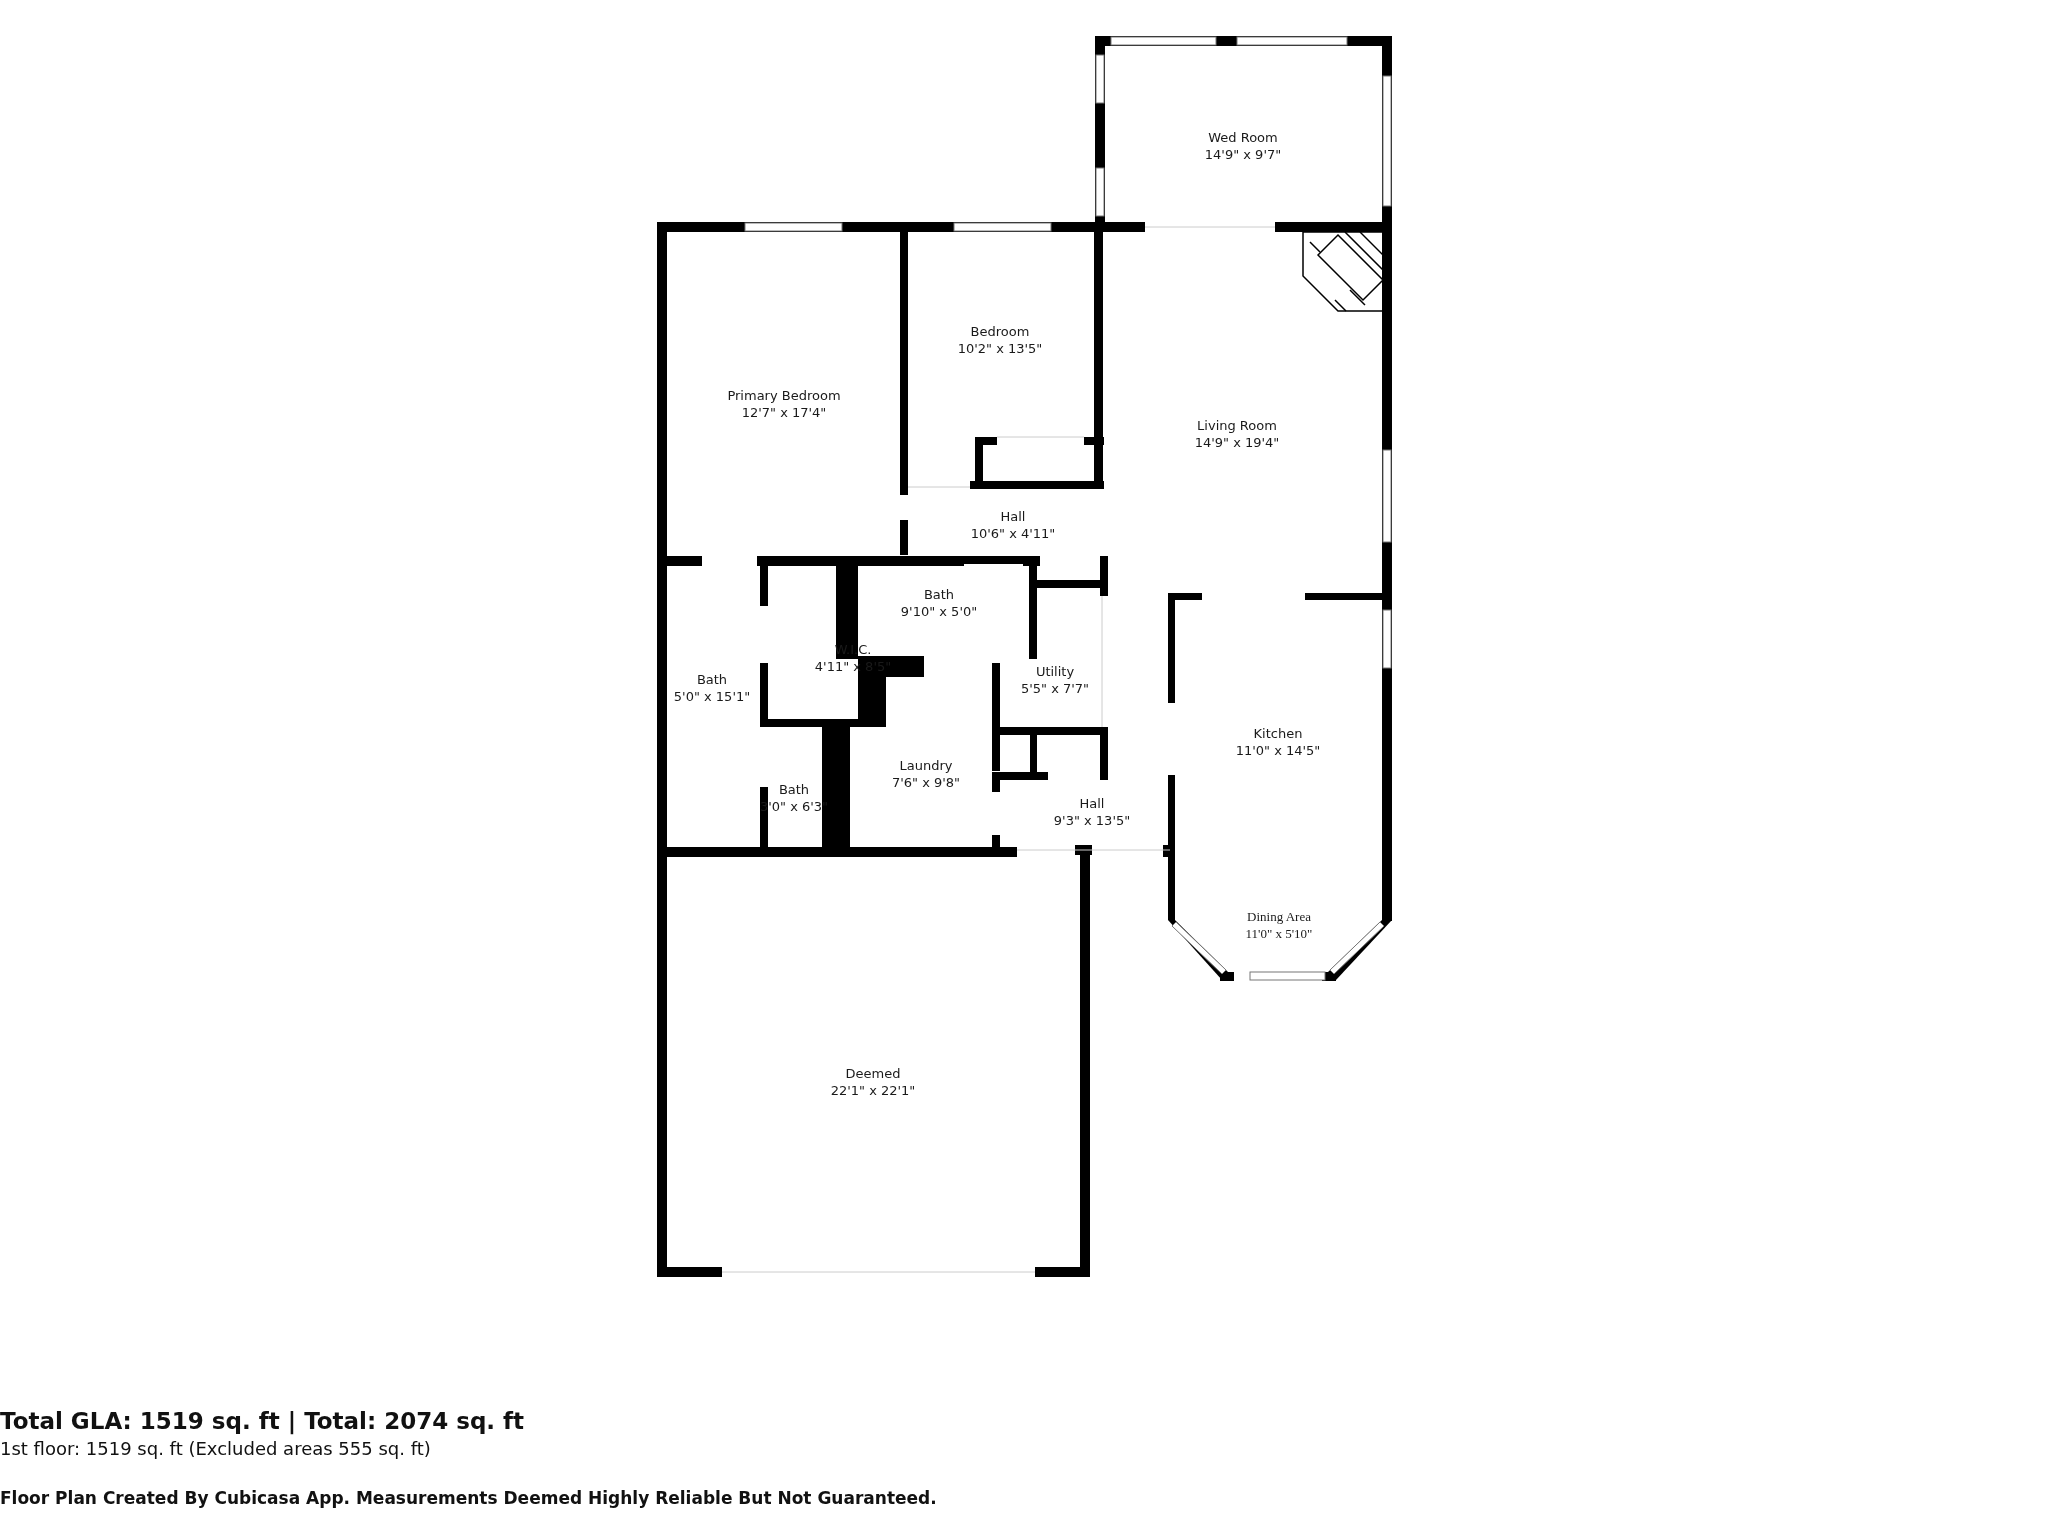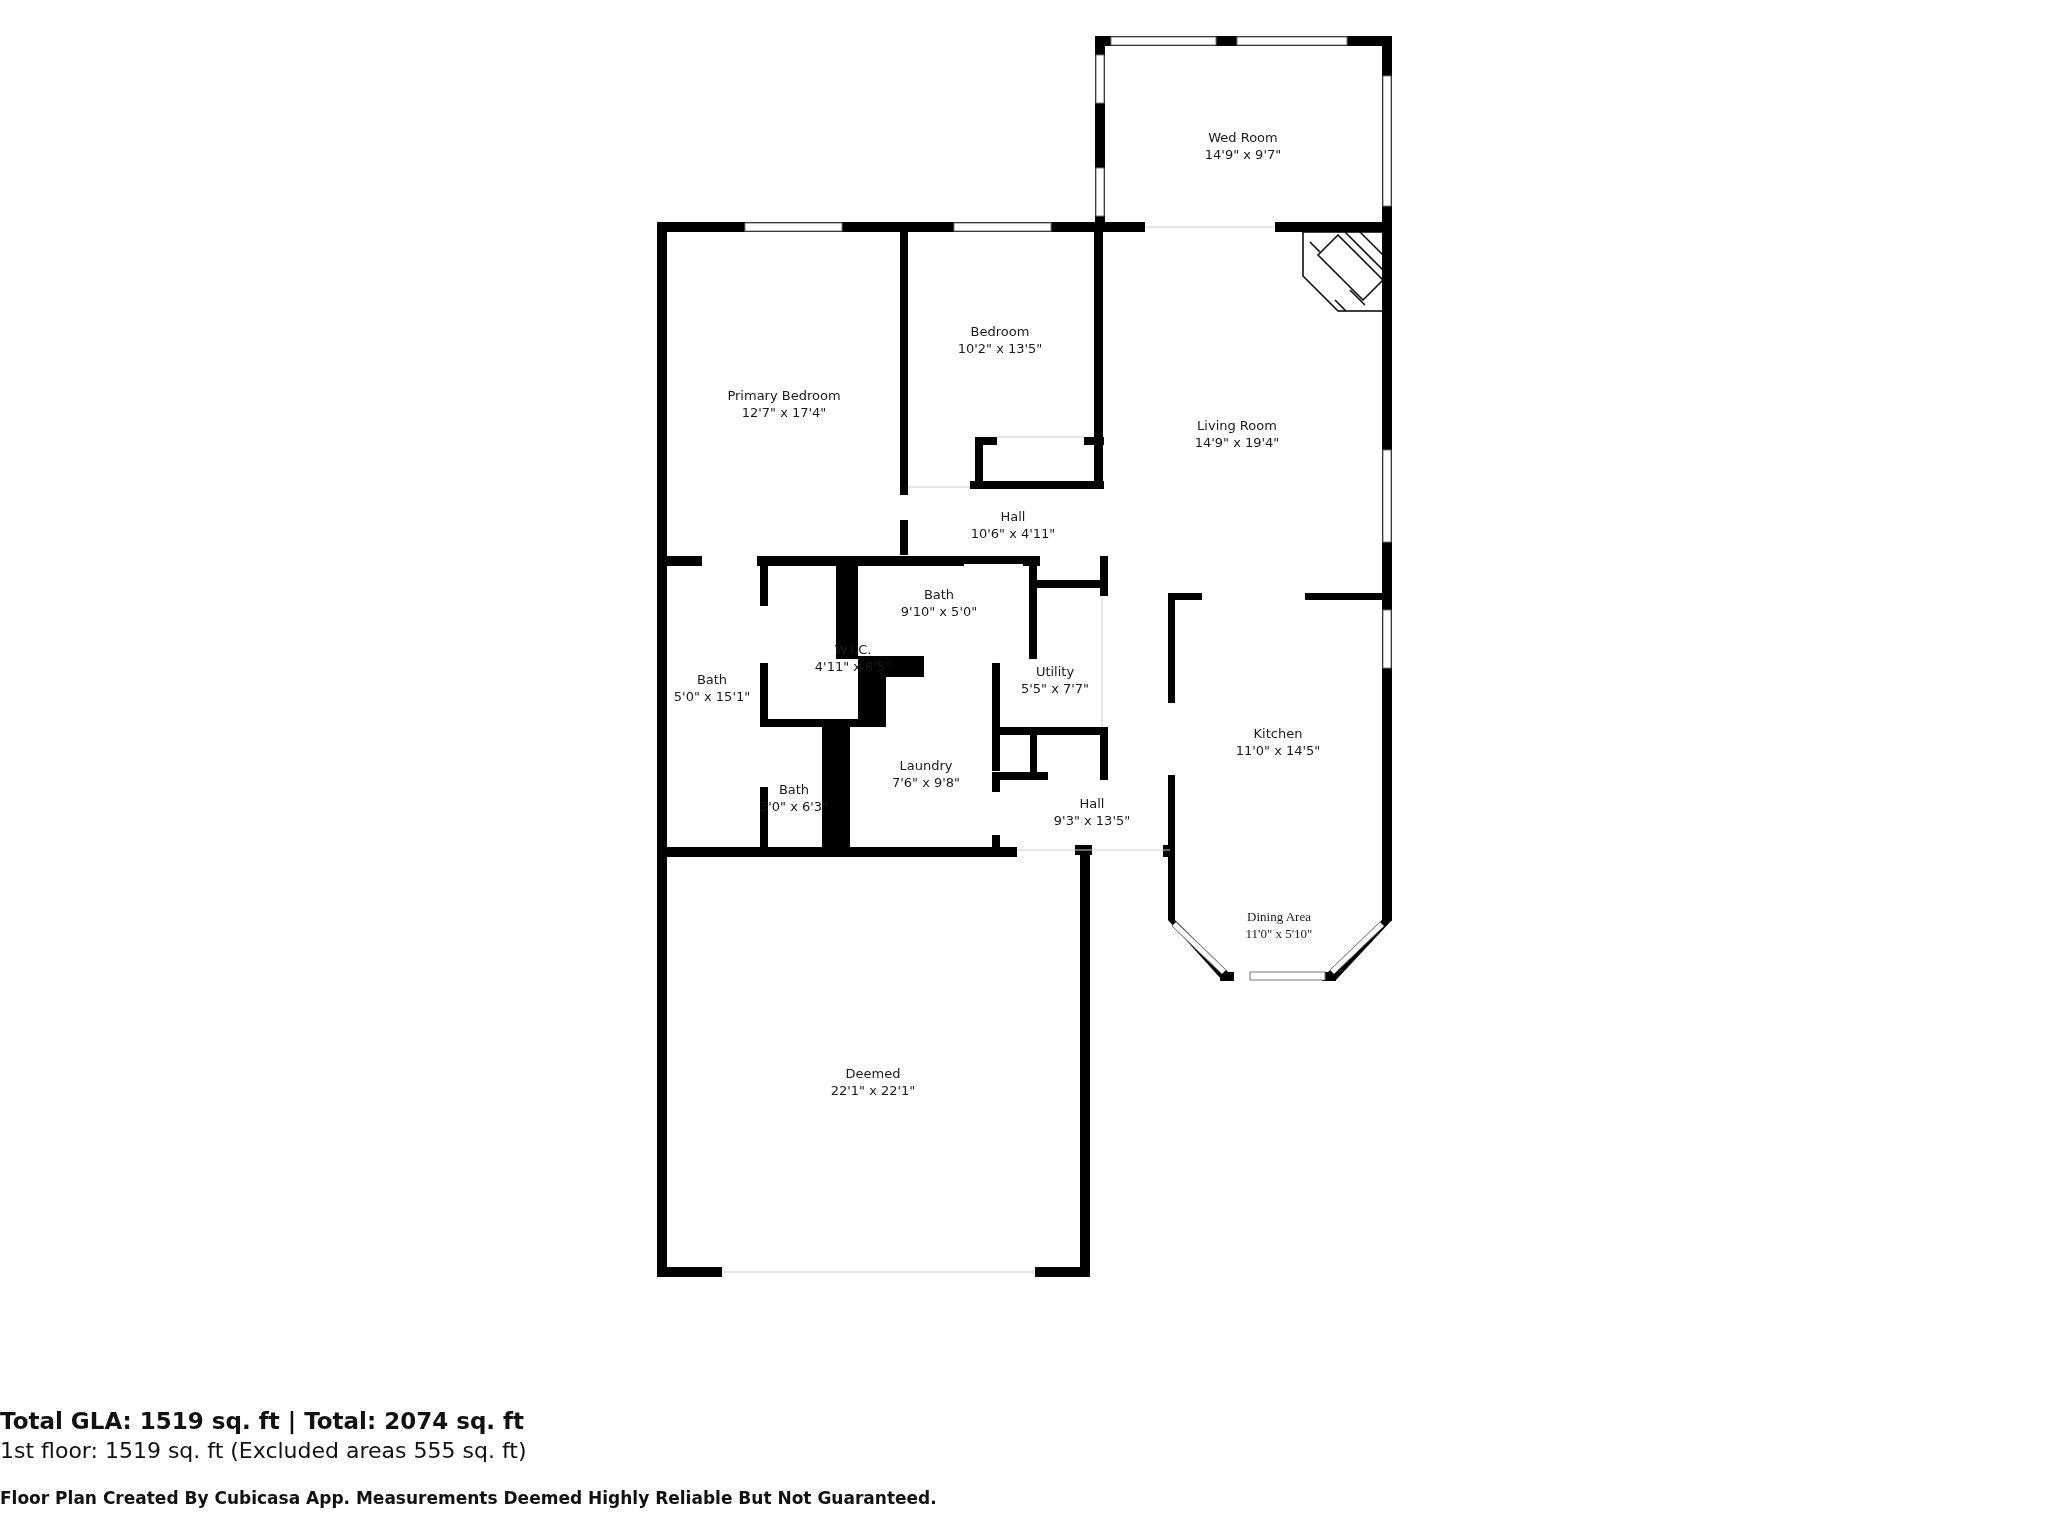--- a/index.html
+++ b/index.html
@@ -2,21 +2,21 @@
 <html><head>
 <meta charset="utf-8">
 <style>
   html,body{margin:0;padding:0;background:#ffffff;}
   body{width:2048px;height:1536px;position:relative;overflow:hidden;font-family:"Liberation Sans","DejaVu Sans",sans-serif;color:#111;}
   #plan{position:absolute;left:0;top:0;width:2048px;height:1536px;}
   .room-label{position:absolute;transform:translate(-50%,-50%);text-align:center;font-family:"DejaVu Sans",sans-serif;font-size:13px;line-height:17px;color:#1a1a1a;white-space:nowrap;}
   .room-label span{display:block;}
   .footer{position:absolute;left:0;width:2048px;text-align:left;font-family:"DejaVu Sans",sans-serif;color:#111;}
   .f-title{top:1408px;font-size:23px;font-weight:bold;}
-  .f-sub{top:1438px;font-size:22px;}
+  .f-sub{top:1438px;font-size:18px;}
   .f-credit{top:1488px;font-size:17px;font-weight:bold;}
 </style>
 </head>
 <body>
 
 <svg id="plan" viewBox="0 0 2048 1536" xmlns="http://www.w3.org/2000/svg">
   <g fill="#000">
 
     <rect x="1095" y="36" width="297" height="10"></rect>
     <rect x="1095" y="36" width="10" height="195"></rect>

